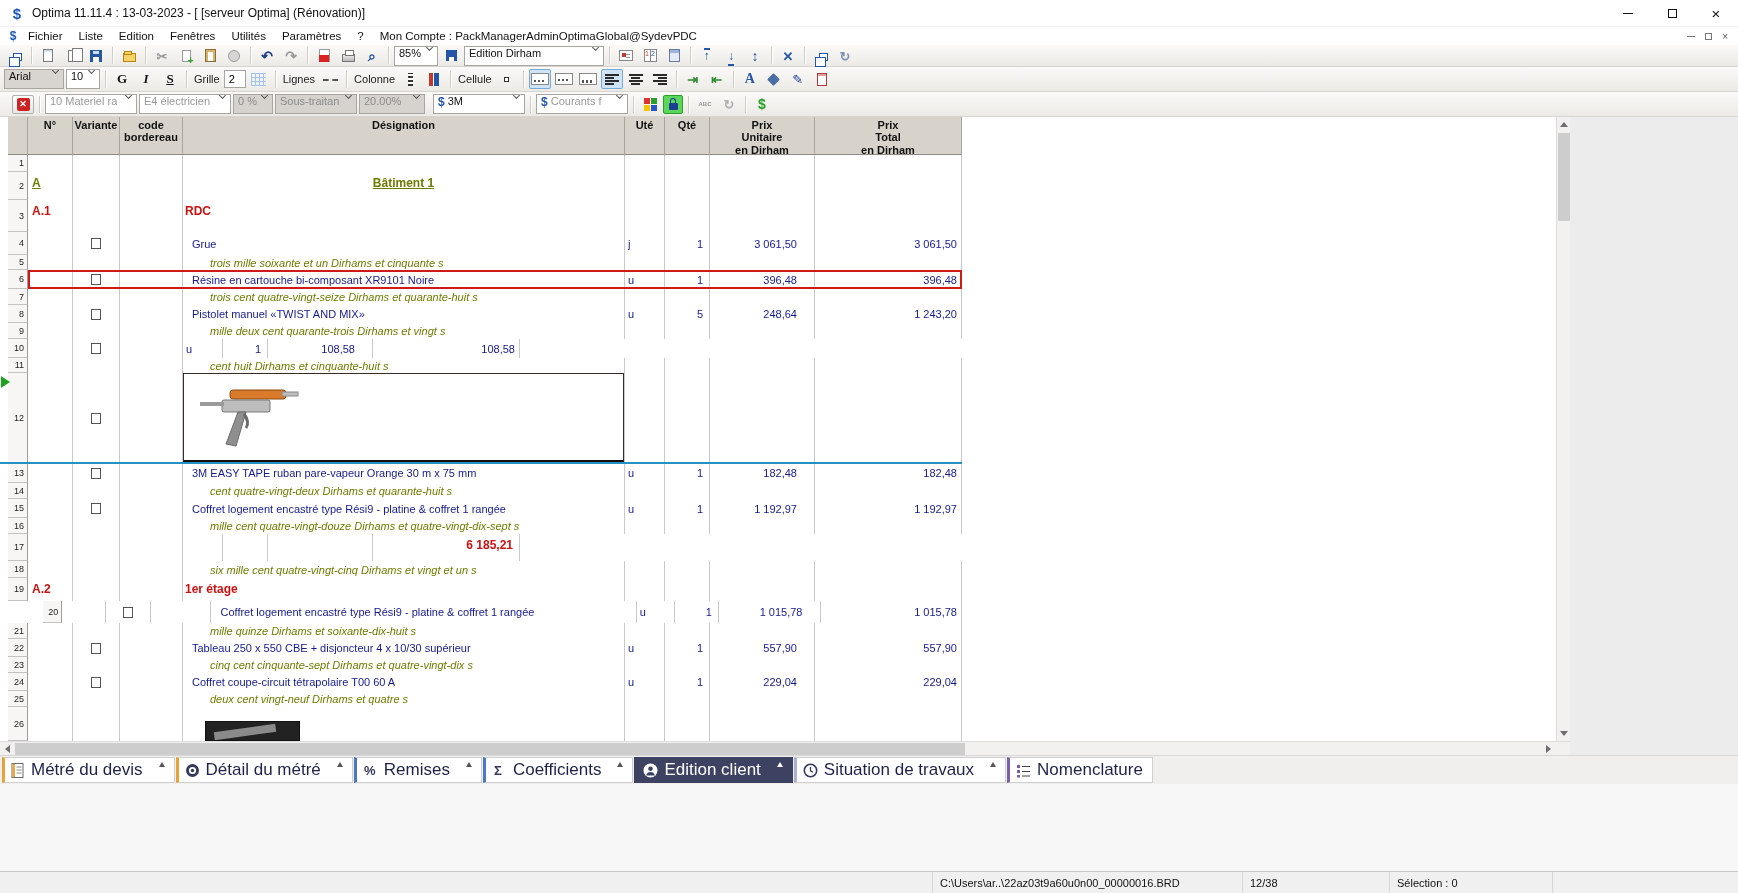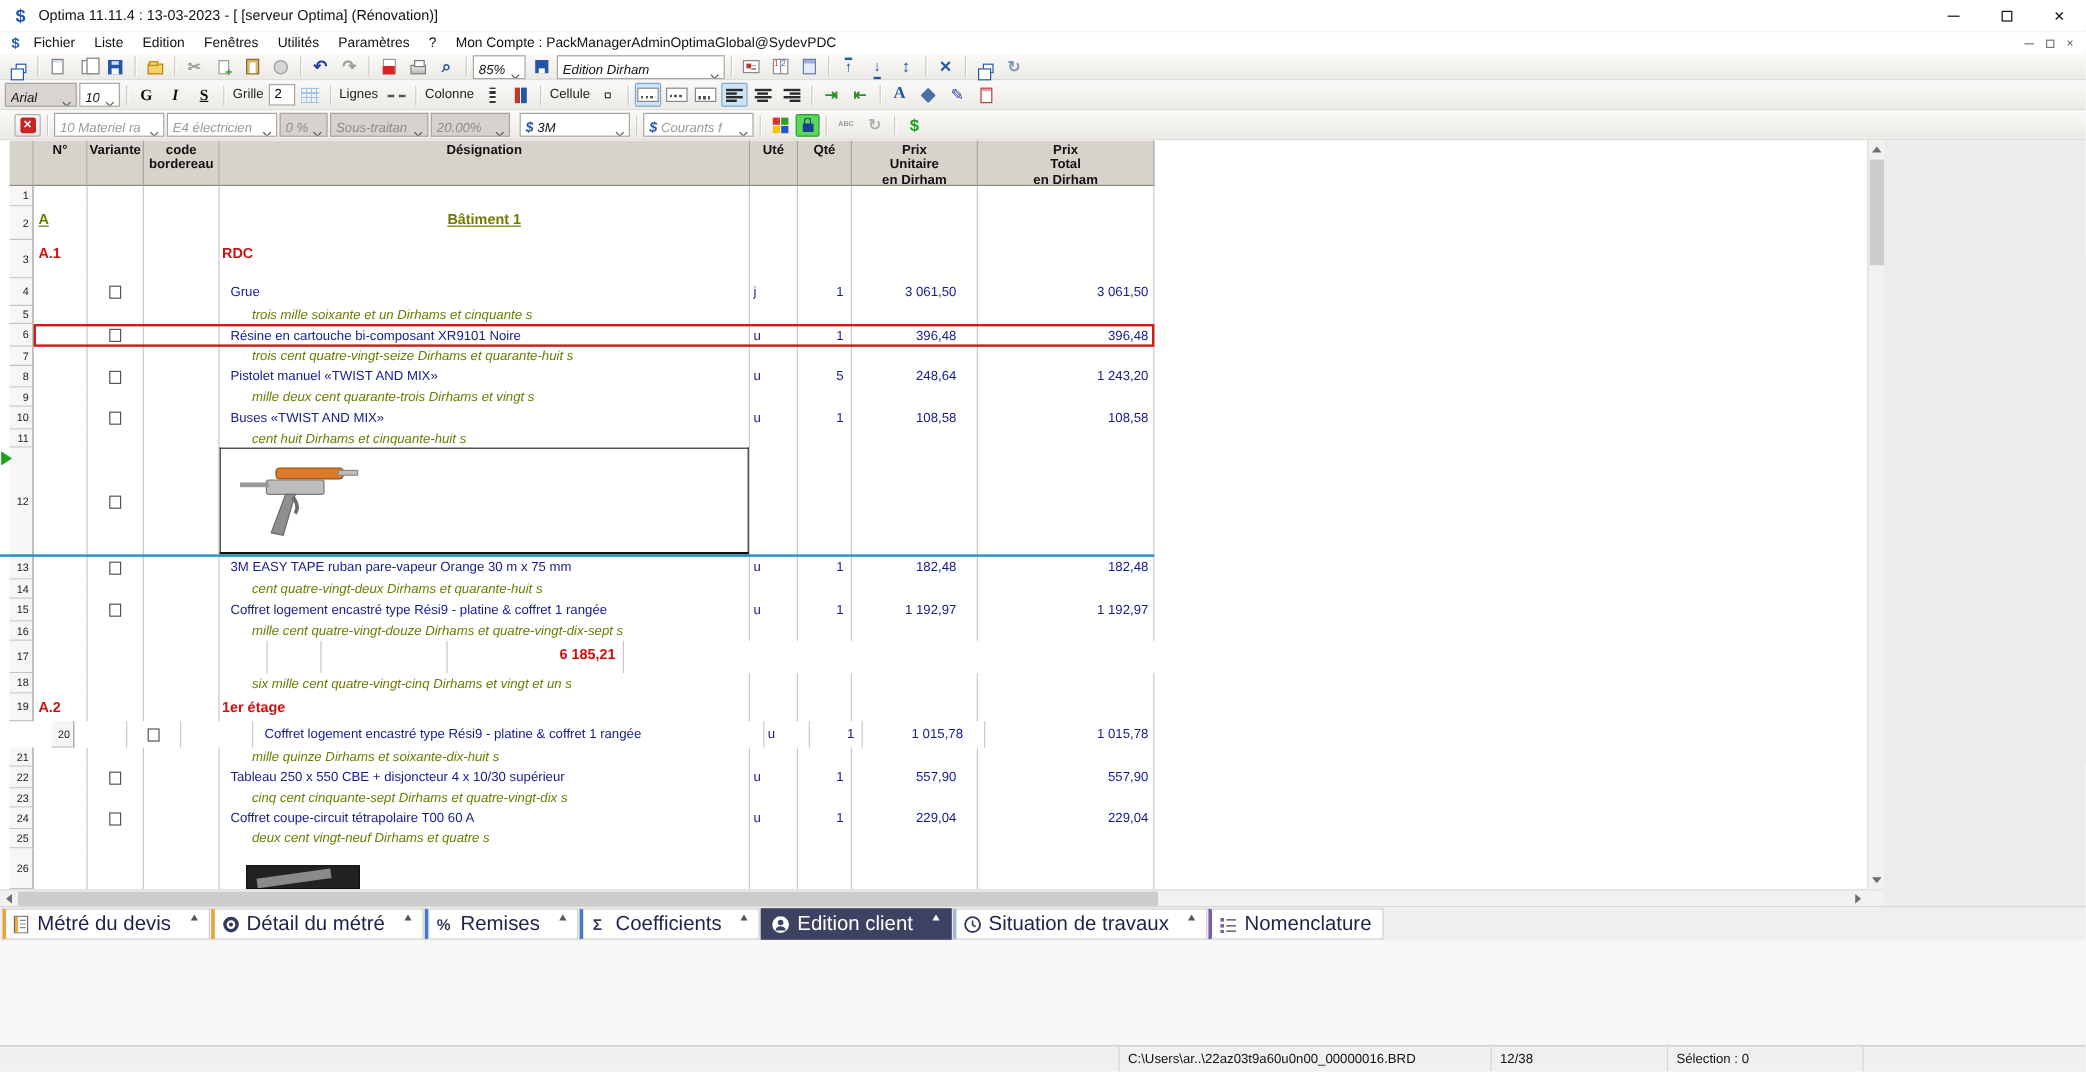--- a/index.html
+++ b/index.html
@@ -23,21 +23,21 @@
   .mdi-min i { width:8px; height:1px; background:#777; }
   .mdi-max i { width:7px; height:7px; border:1px solid #777; }
 
   
   .toolbar { display:flex; align-items:center; gap:2px; padding:1px 4px; background:linear-gradient(#fbfaf8,#eceae6); border-bottom:1px solid #d8d5d0; }
   .tb1 { height:22px; } .tb2 { height:25px; } .tb3 { height:25px; }
   .sep { width:1px; height:17px; background:#cfccc6; box-shadow:1px 0 0 #fff; margin:0 3px; flex:none; }
   .tbtn { width:22px; height:20px; display:flex; align-items:center; justify-content:center; border-radius:2px; flex:none; }
   .tbtn.on { background:#cfe3f6; border:1px solid #7aa9d6; }
   .tlabel { font-size:11px; color:#222; margin:0 2px; white-space:nowrap; }
-  .dd { border:1px solid #a9a6a2; background:#fff; height:20px; display:inline-flex; align-items:flex-end; font-size:11px; color:#111; padding:0 3px 0 4px; flex:none; overflow:hidden;font-style:italic; }
+  .dd { border:1px solid #a9a6a2; background:#fff; height:20px; display:inline-flex; align-items:flex-start; font-size:11px; color:#111; padding:0 3px 0 4px; flex:none; overflow:hidden; }
   .dd .chev { width:5px; height:5px; border-right:1.4px solid #555; border-bottom:1.4px solid #555; transform:rotate(45deg); margin:-2px 2px 0 auto; flex:none; }
   .dd .val { white-space:nowrap; overflow:hidden; }
   .dd.dis { background:#d6d3cf; color:#8b8b8b; }
   .dd.grayt .val { color:#999; }
   .valbox { width:22px; height:18px; border:1px solid #a9a6a2; background:#fff; font-size:11px; display:flex; align-items:center; padding-left:4px; }
 
   
   .i-cascade { position:relative; width:9px; height:8px; border:1px solid #2456a8; background:#fff; margin:3px 0 0 4px; }
   .i-cascade::before { content:""; position:absolute; left:-5px; top:3px; width:9px; height:8px; border:1px solid #2456a8; background:#fff; }
   .i-doc { width:10px; height:13px; background:#fff; border:1px solid #7a7a7a; box-shadow:inset 0 2px 0 #cfe0f2; }
@@ -611,23 +611,20 @@
               <div class="gc w-pu rright pad-pu"></div>
               <div class="gc w-pt rright pad-pt"></div>
             </div>
             <div class="grow" style="height: 19px;">
               <div class="gnum">10</div>
               <div class="gc w-no"></div>
               <div class="gc w-var center">
                 <span class="cbx"></span>
               </div>
               <div class="gc w-code"></div>
-              <div class="gc w-des des-item">
-                <span class="navy">Buses «TWIST AND MIX»</span>
-              </div>
               <div class="gc w-ute pad-ute">
                 <span class="navy">u</span>
               </div>
               <div class="gc w-qte rright pad-qte">
                 <span class="navy">1</span>
               </div>
               <div class="gc w-pu rright pad-pu">
                 <span class="navy">108,58</span>
               </div>
               <div class="gc w-pt rright pad-pt">

